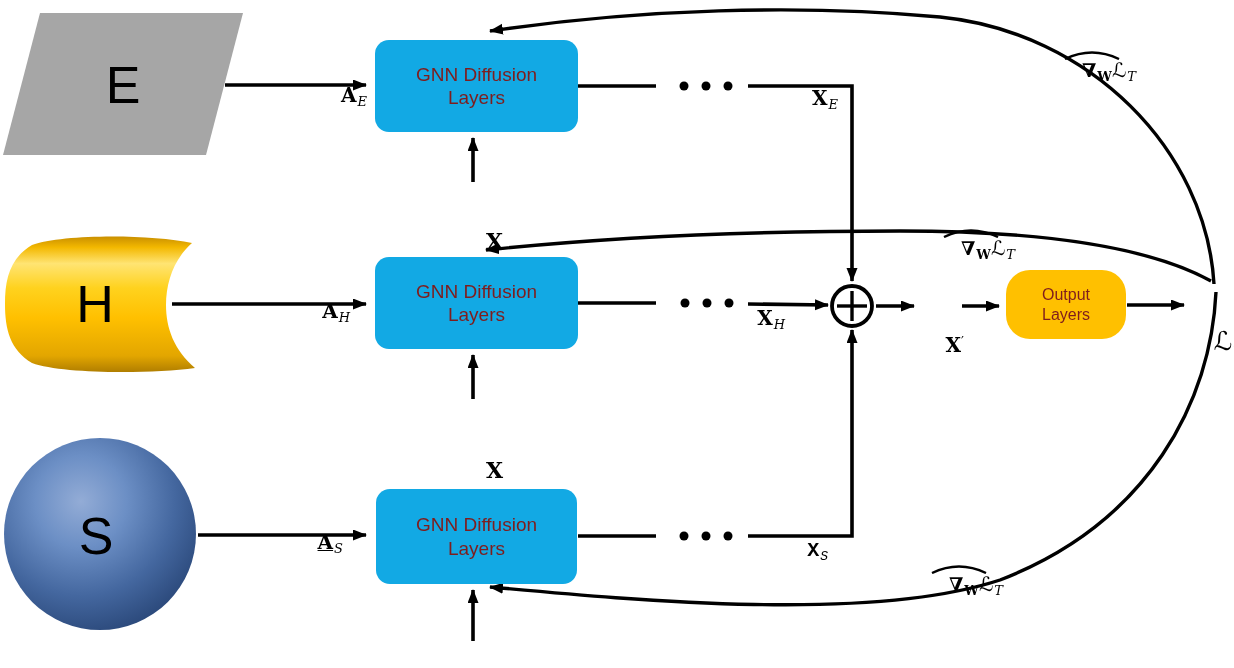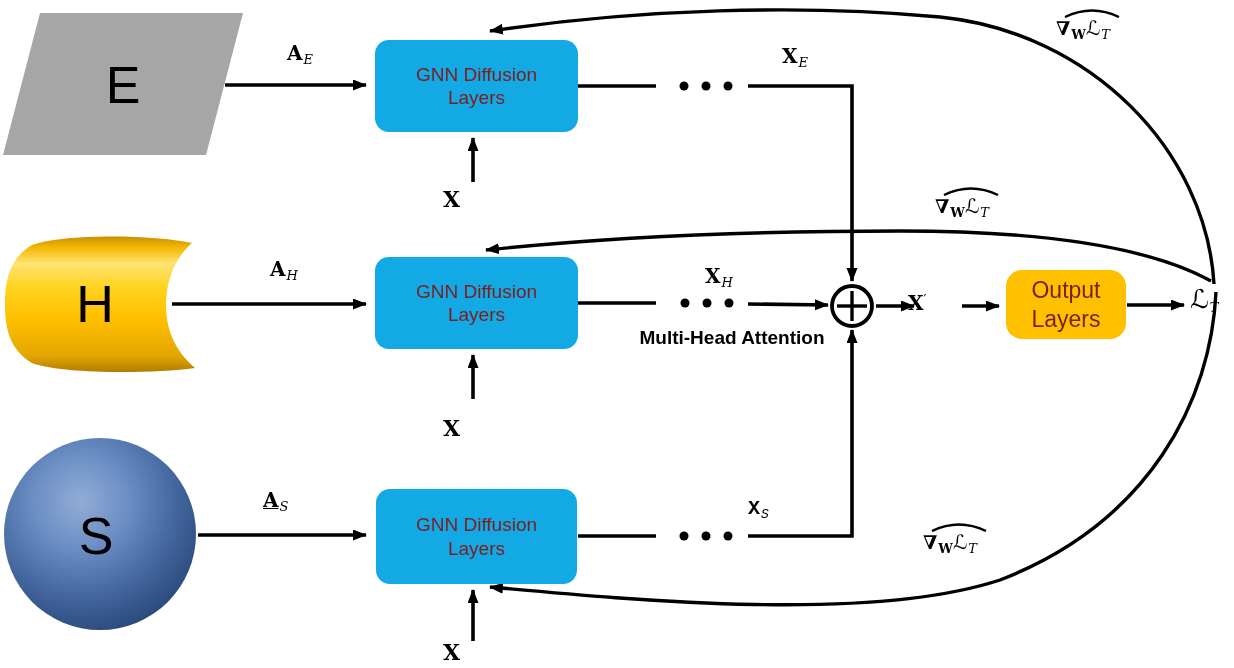--- a/index.html
+++ b/index.html
@@ -16,33 +16,33 @@
     position:absolute;display:flex;flex-direction:column;
     align-items:center;justify-content:center;text-align:center;
     color:#7f1d1d;
   }
   .gnn{
     background:var(--gnn_box_fill,#12A9E4);
     border-radius:14px;font-size:19px;line-height:1.22;
   }
   .outbox{
     background:var(--output_box_fill,#FFC000);
-    border-radius:16px;font-size:23px;line-height:1.25;
+    border-radius:24px;font-size:16px;line-height:1.25;
   }
 
   
   .biglabel{
     position:absolute;text-align:center;font-size:52px;font-weight:400;
     color:#000;
   }
 
   
   .mlabel{
-    position:absolute;text-align:left;white-space:nowrap;
-    font-family:"DejaVu Serif","DejaVu Sans",serif;color:#000;
+    position:absolute;text-align:right;white-space:nowrap;
+    font-family:"DejaVu Serif","DejaVu Sans",serif;color:#000;margin-top:42px;
   }
   .mbold{font-weight:bold;font-size:20px;}
   .mbig{font-weight:bold;font-size:22px;}
   .msub{font-size:13px;font-style:italic;margin-left:1px;}
   .msub.bold{font-weight:bold;font-style:normal;}
   .msup{font-size:13px;}
   .mscript{font-size:20px;font-style:italic;}
   .mloss{font-size:26px;font-style:italic;}
   .grad-nabla{font-size:19px;font-weight:bold;}
   .grad{padding-top:8px;}
@@ -173,31 +173,30 @@
   <div class="mlabel" style="left:443px;top:186px;width:60px;">
     <span class="mbig">X</span>
   </div>
   <div class="mlabel" style="left:443px;top:415px;width:60px;">
     <span class="mbig">X</span>
   </div>
   <div class="mlabel" style="left:443px;top:639px;width:60px;">
     <span class="mbig">X</span>
   </div>
 
-  <div class="mlabel" style="left:782px;top:44px;width:80px;">
+  <div class="mlabel" style="left:758px;top:44px;width:80px;">
     <span class="mbold">X</span><sub class="msub">E</sub>
   </div>
   <div class="mlabel" style="left:705px;top:264px;width:80px;">
     <span class="mbold">X</span><sub class="msub">H</sub>
   </div>
   <div class="mlabel" style="left:748px;top:497px;width:80px;font-family:Liberation Mono, monospace;">
     <span class="mbold">X</span><sub class="msub">S</sub>
   </div>
 
-  <div class="attn" style="left:612px;top:327px;width:240px;">Multi-Head Attention</div>
 
   <div class="mlabel" style="left:908px;top:291px;width:56px;">
     <span class="mbold">X</span><sup class="msup">′</sup>
   </div>
 
   <div class="mlabel" style="left:1190px;top:284px;width:52px;">
     <span class="mloss">ℒ</span><sub class="msub">T</sub>
   </div>
 
   <div class="mlabel grad" style="left:1056px;top:8px;width:80px;">

